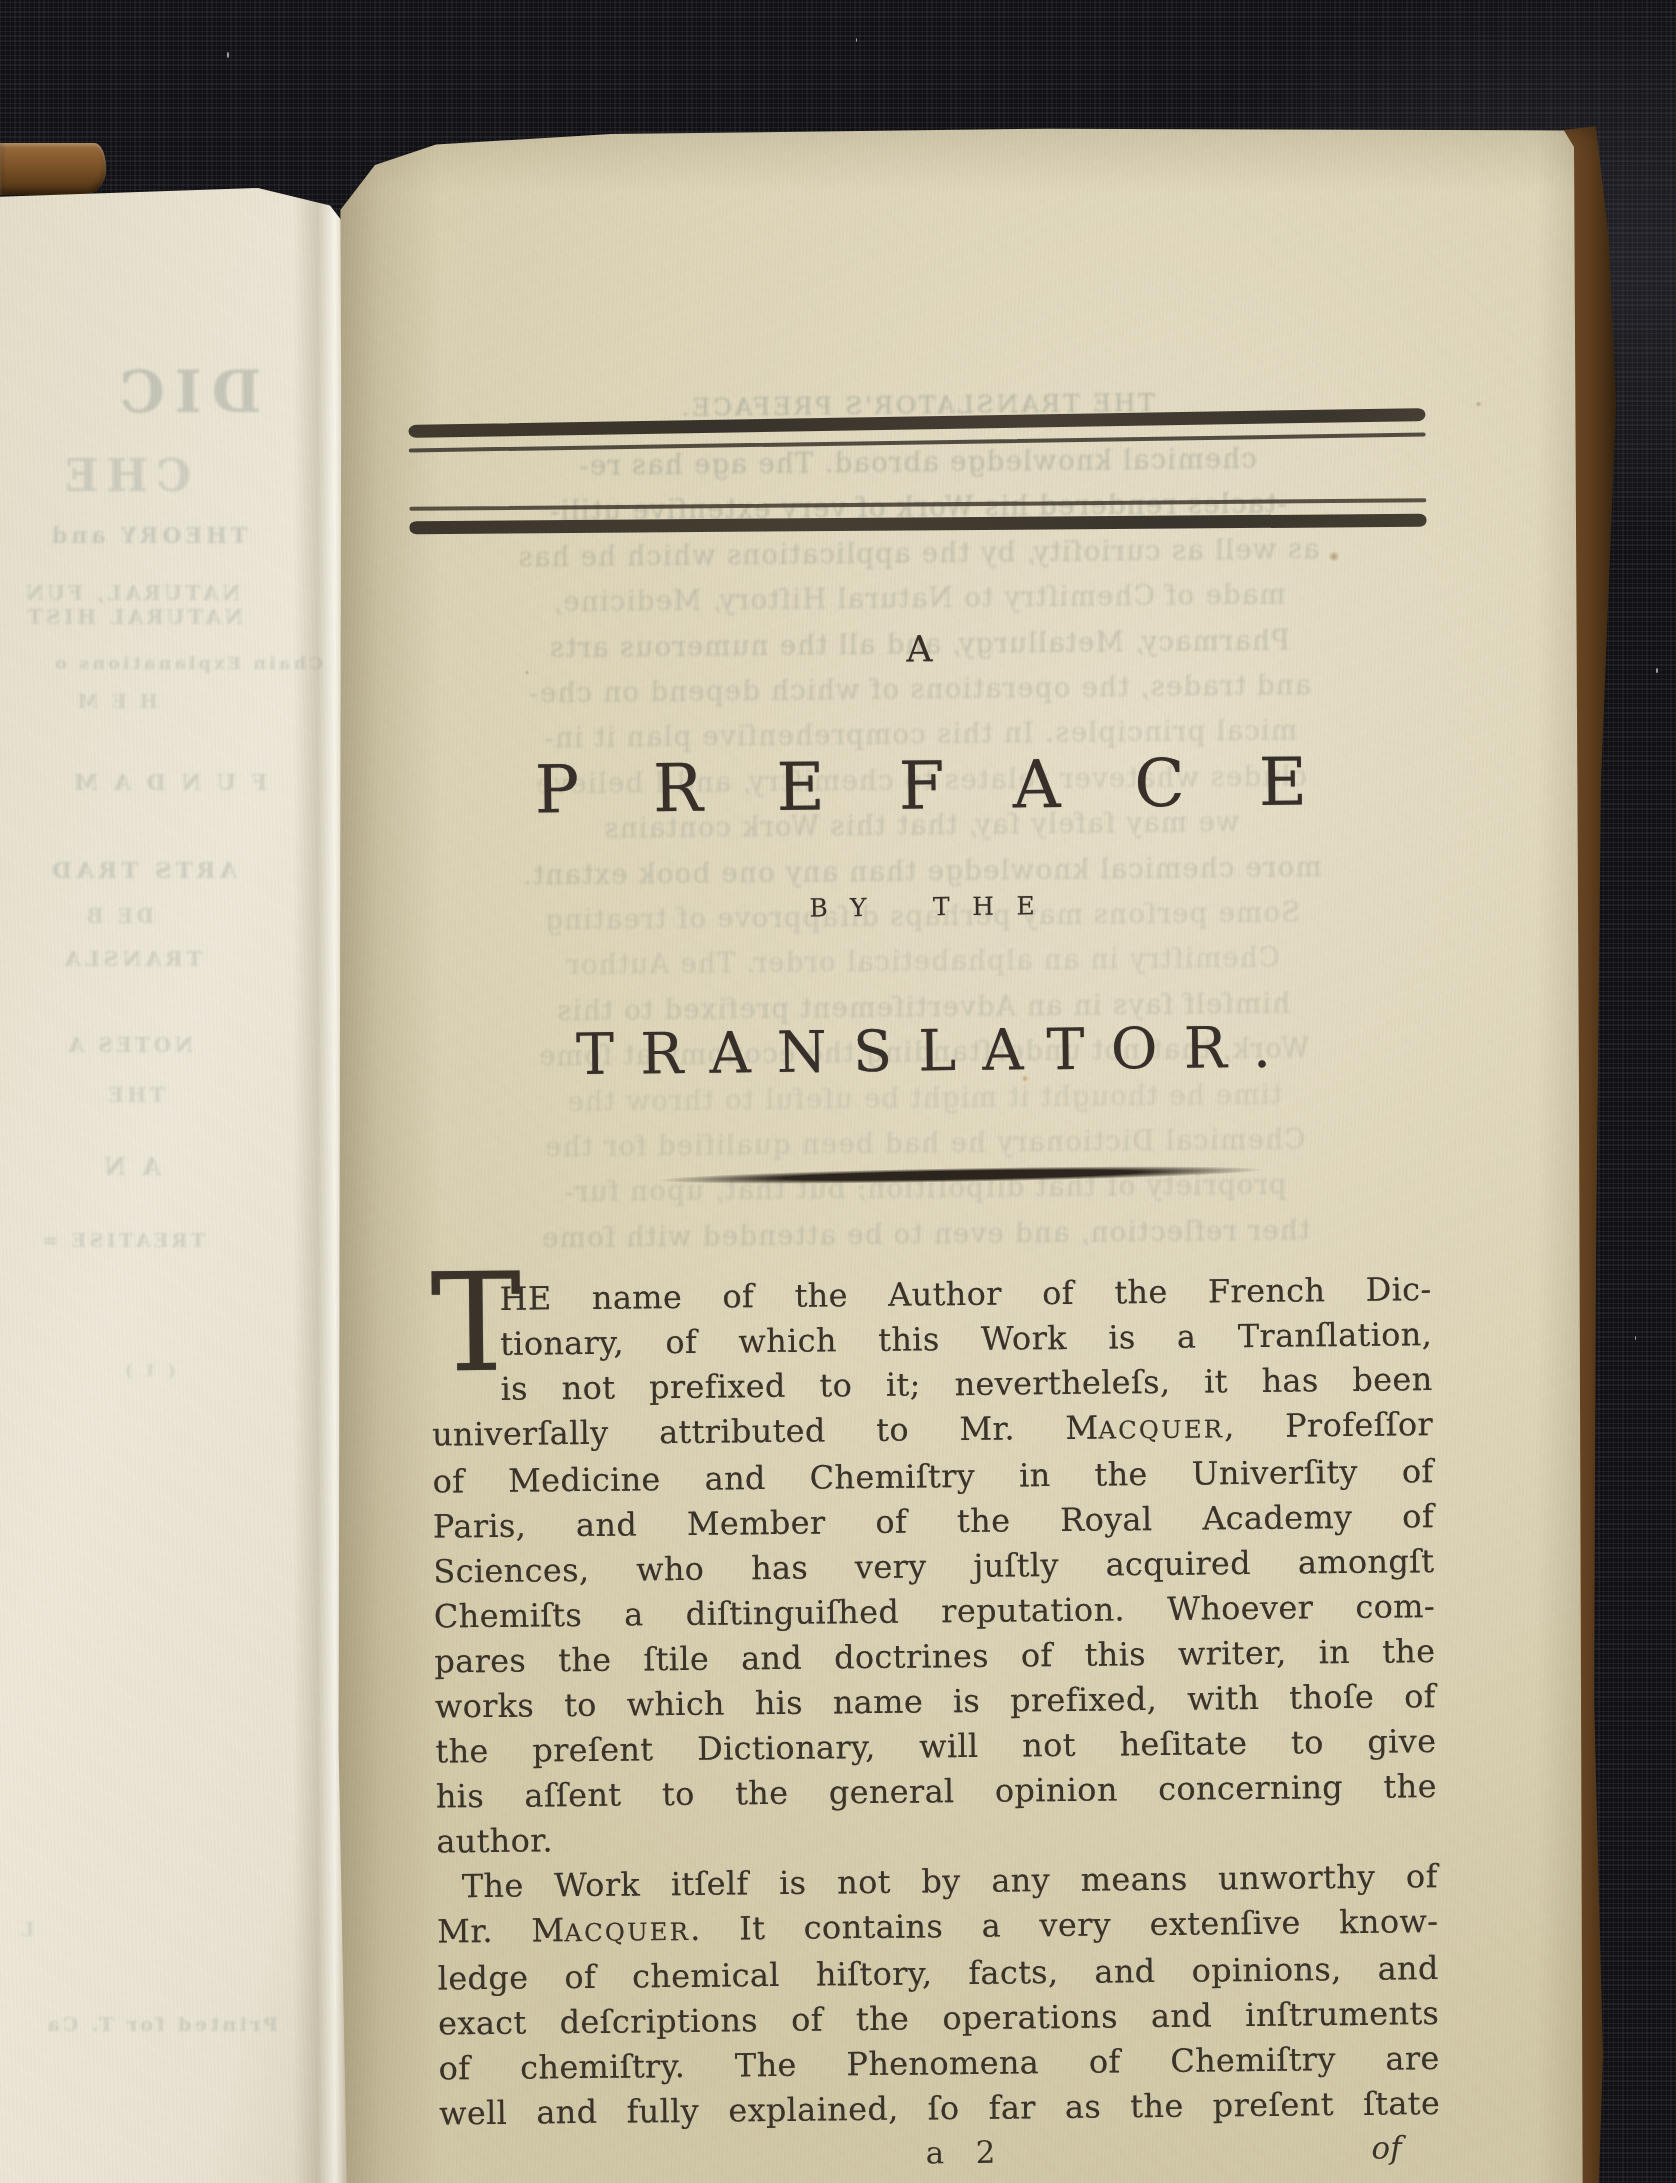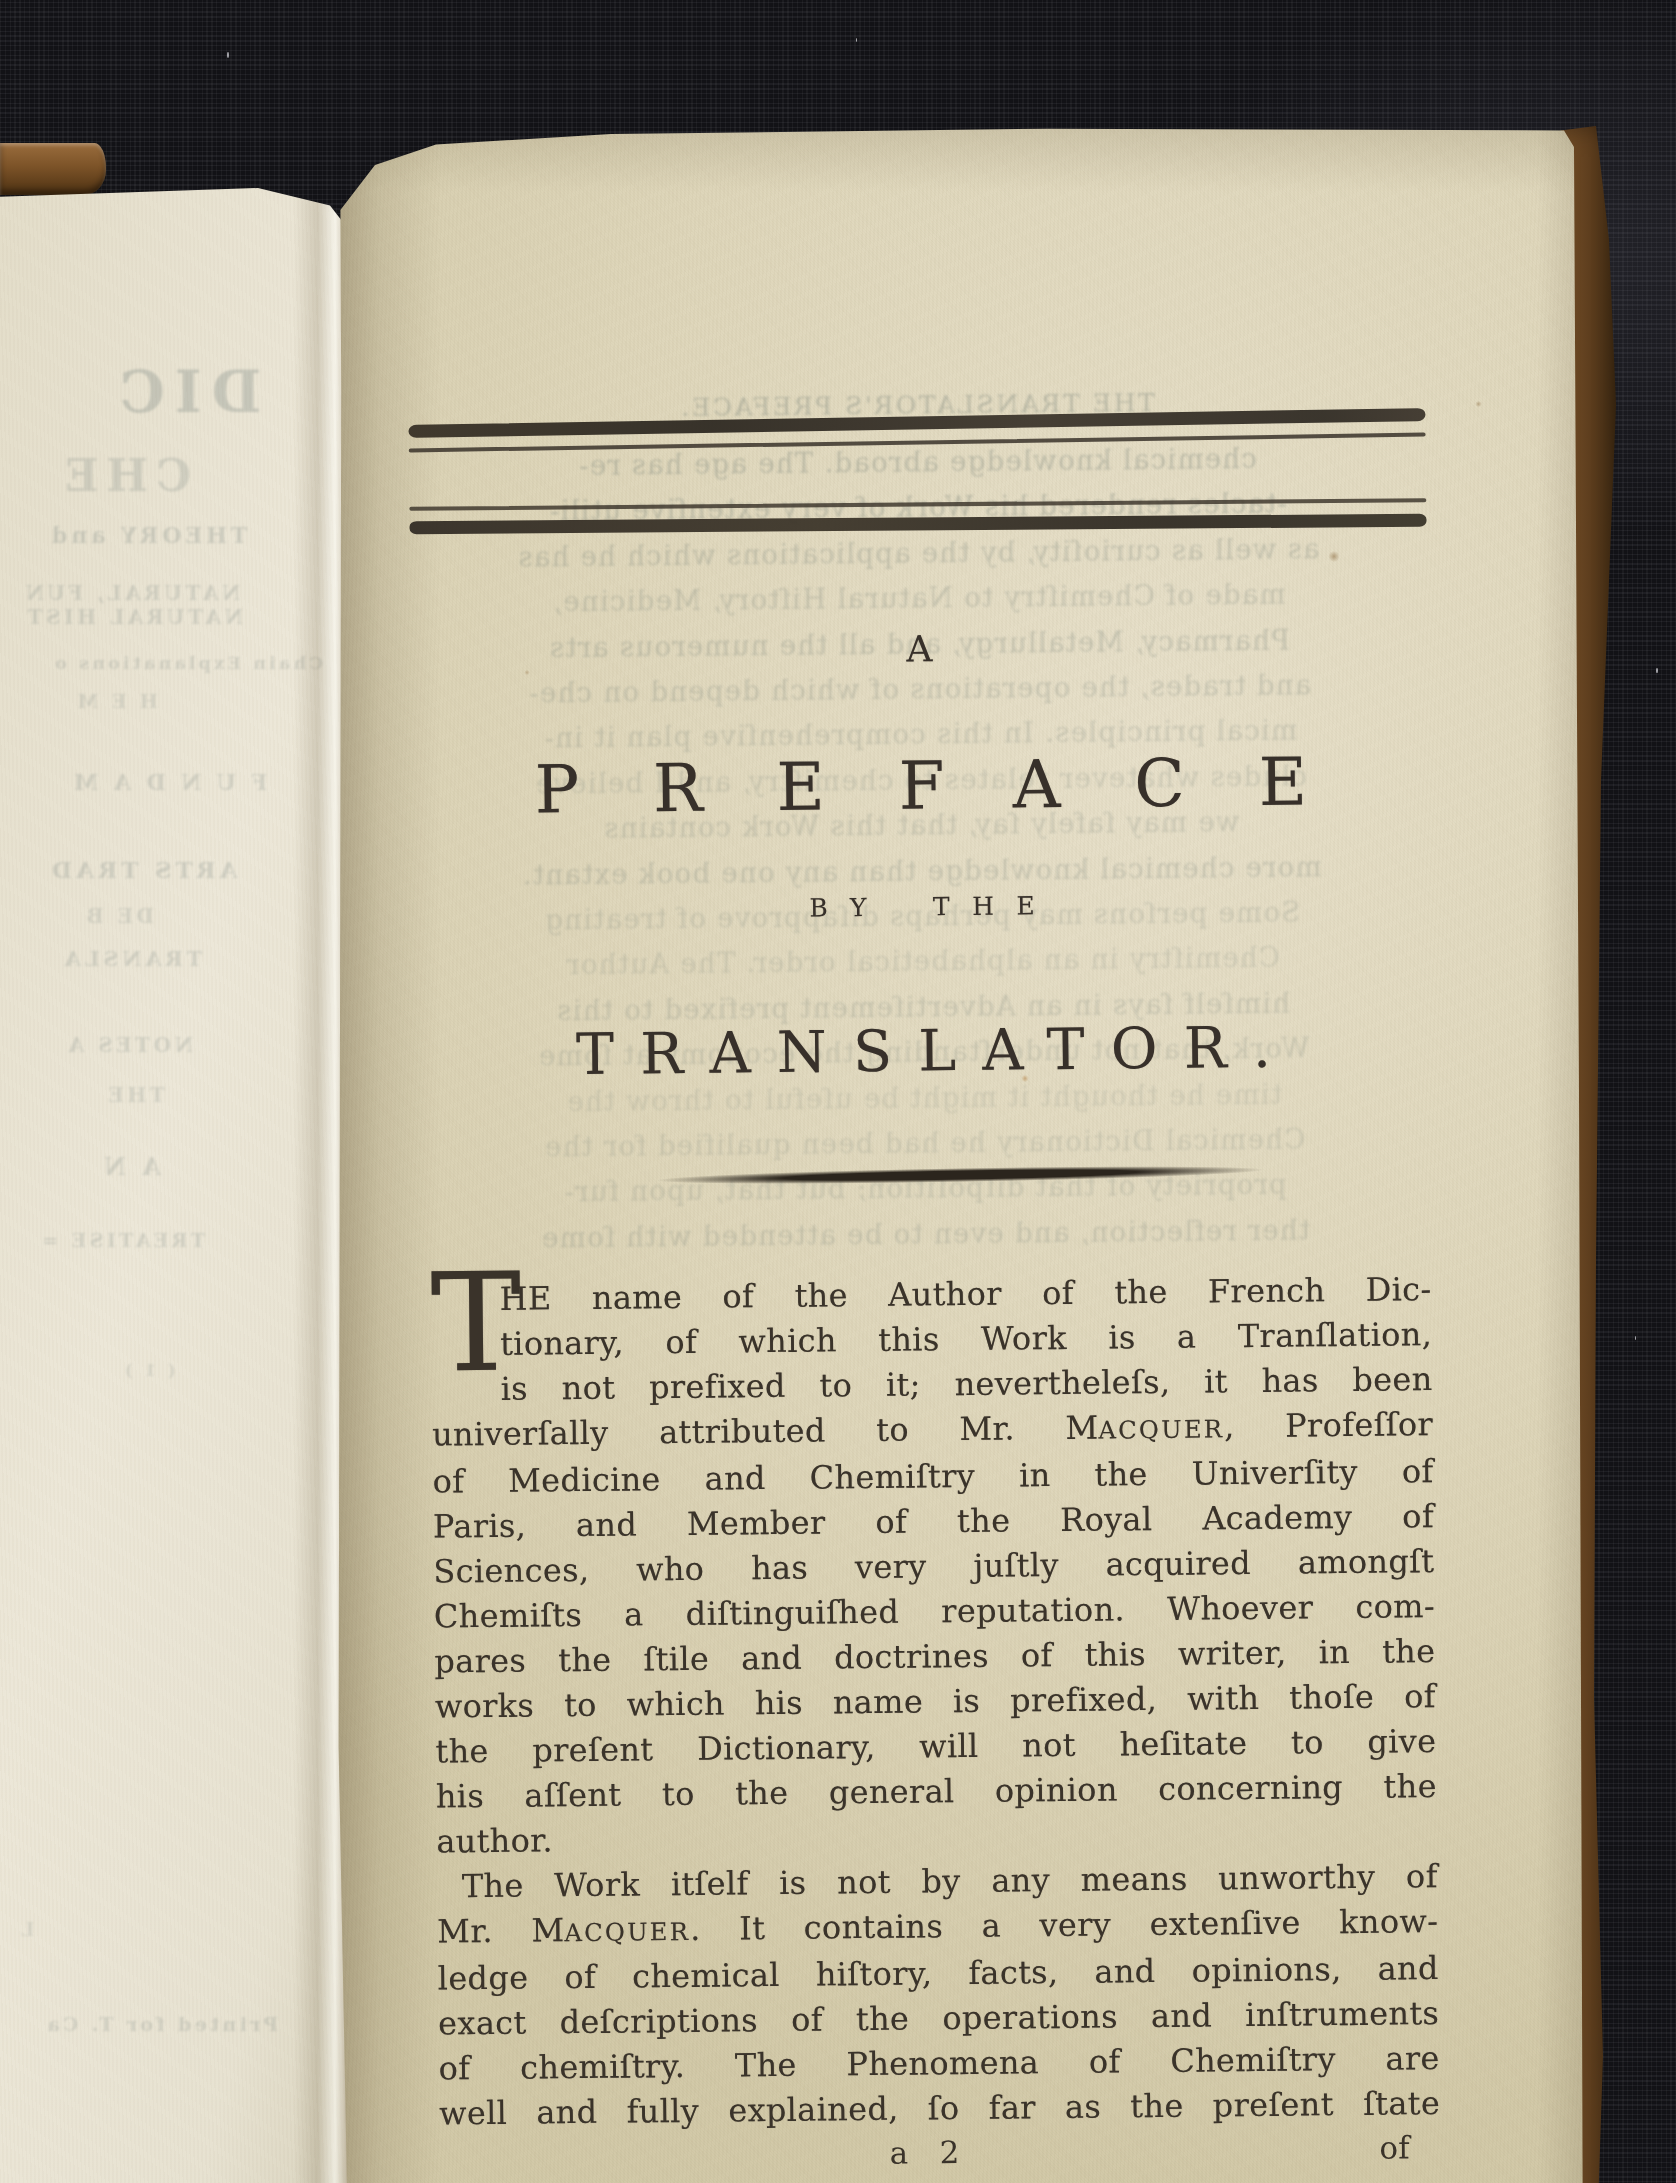--- a/index.html
+++ b/index.html
@@ -96,22 +96,22 @@
     font-size:32px;line-height:45px;letter-spacing:0.3px;word-spacing:.09em;
     text-shadow:0 0 0.7px rgba(58,50,40,.45);}
   .dropcap{float:left;width:69px;height:91px;font-size:136px;line-height:.68;
     text-shadow:0 0 0.9px rgba(58,50,40,.5);}
   .bodyline{text-align:justify;text-align-last:justify;}
   .bodyline.plain{text-align-last:left;}
   .bodyline.indent{text-indent:25px;}
   .sc{font-size:.76em;letter-spacing:.09em;}
 
   .sigline{position:absolute;top:2007px;left:92px;width:1001px;height:48px;font-size:31px;}
-  .sig{position:absolute;left:450px;letter-spacing:.35em;text-align:center;}
-  .catch{position:absolute;right:31px;}
+  .sig{position:absolute;left:486px;letter-spacing:.35em;text-align:center;}
+  .catch{position:absolute;right:39px;font-style:italic;}
 
   
   .fox{position:absolute;border-radius:50%;pointer-events:none;}
 </style>
 </head>
 <body>
 
 <div class="scene">
 
   <div class="speck" style="left:227px;top:52px;width:1.7px;height:6.1px;"></div>

